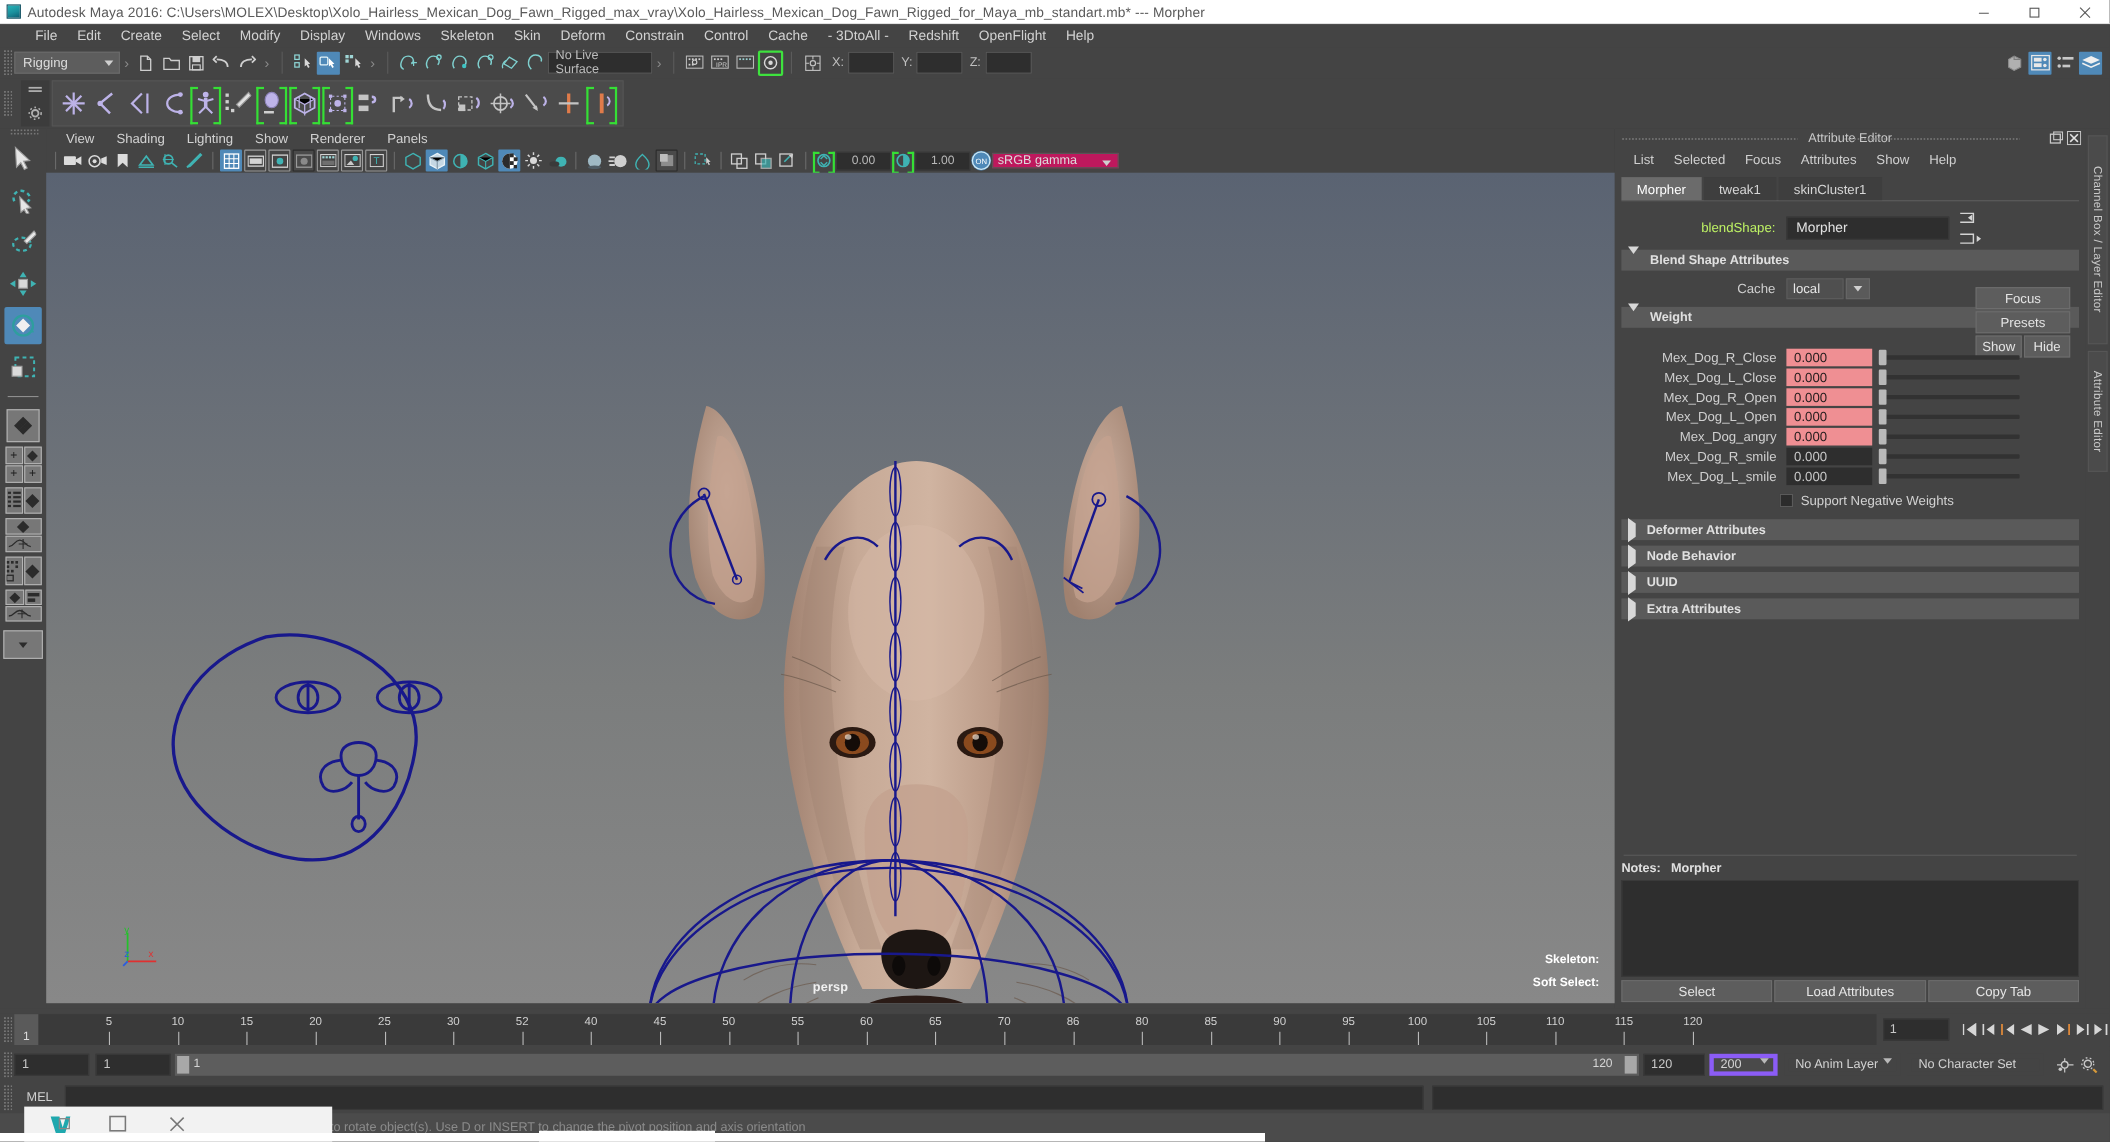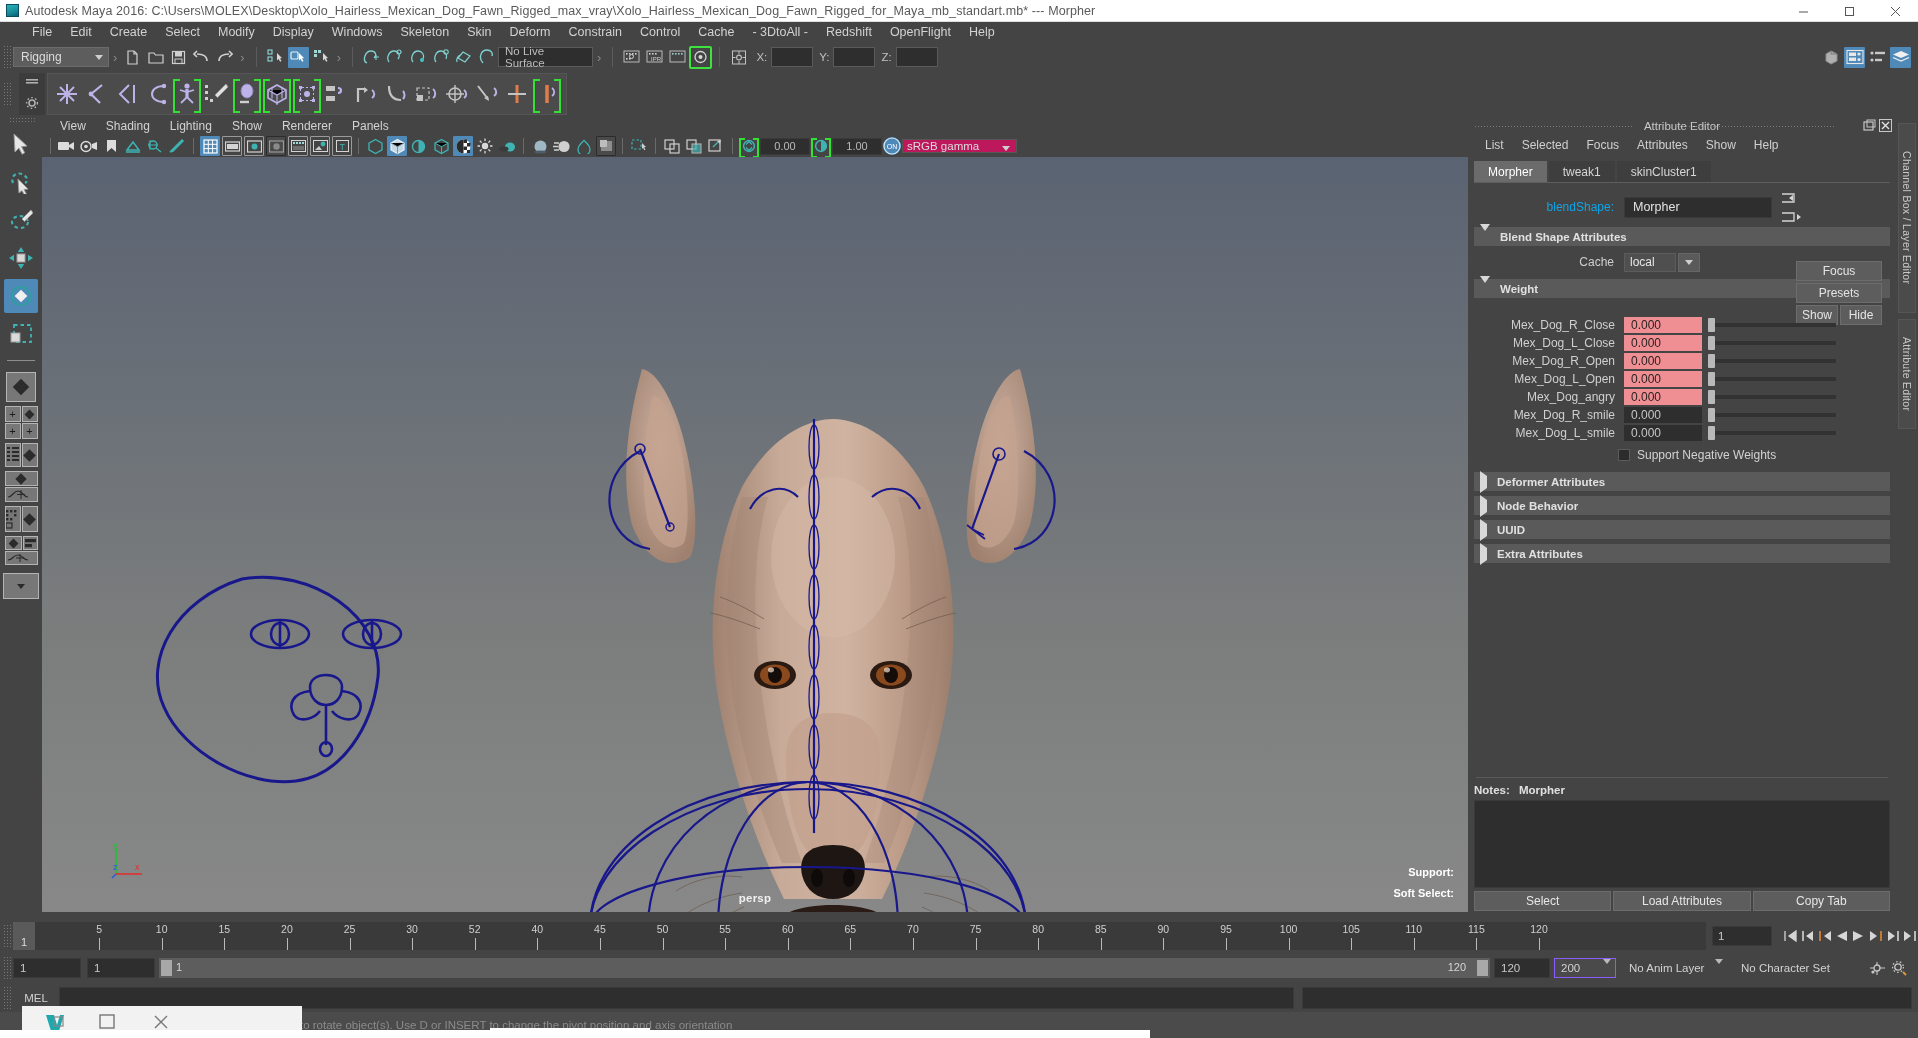--- a/index.html
+++ b/index.html
@@ -159,21 +159,21 @@
   .dm{ padding:0 9px; font-size:12px; color:#d0d0d0;}
 
   .ae-tabs{ display:flex; align-items:flex-end; height:22px; margin:6px 0 0 6px;
             border-bottom:1px solid #5e5e5e; width:calc(100% - 12px);}
   .ae-tab{ height:21px; padding:0 14px; font-size:12px; color:#d6d6d6;
            display:flex;align-items:center; background:#3e3e3e; margin-right:2px;}
   .ae-tab.active{ background:#6b6b6b; color:#fff; }
 
   .ae-body{ flex:1; overflow:hidden; padding:0 4px; }
   .row-bs{ display:flex; align-items:center; height:30px; margin-top:9px;}
-  .bs-label{ width:152px; text-align:right; font-size:12px; color:#0ea5e9; padding-right:10px;}
+  .bs-label{ width:152px; text-align:right; font-size:12px; color:#bef264; padding-right:10px;}
   .bs-input{ flex:1; max-width:148px; height:21px; background:#2e2e2e; border:1px solid #3a3a3a;
              color:#e2e2e2; font-size:12.5px; display:flex; align-items:center; padding-left:8px;}
   .side-btns{ position:absolute; right:14px; top:78px; width:86px;}
   .sbtn{ width:86px;height:20px;background:#5d5d5d;border:1px solid #6d6d6d;color:#e4e4e4;
          font-size:12px;display:flex;align-items:center;justify-content:center;margin-bottom:2px;}
   .sbtn.half{ width:42px; }
   .sbtn-row{ display:flex; gap:2px; }
 
   .sect{
     height:19px; background:#5a5a5a; display:flex; align-items:center;
@@ -233,21 +233,21 @@
   .ts-field{ width:60px;height:20px;background:#2e2e2e;border:1px solid #3a3a3a;color:#c8c8c8;
              font-size:11.5px;display:flex;align-items:center;padding-left:5px;}
   .pb{ width:17px;height:22px;display:flex;align-items:center;justify-content:center;}
 
   .rangerow{ position:absolute; left:0; top:955px; width:1918px; height:26px; background:#444; display:flex; align-items:center;}
   .rfield{ height:20px;background:#2e2e2e;border:1px solid #3a3a3a;color:#c8c8c8;font-size:11.5px;
            display:flex;align-items:center;padding-left:6px;}
   .rbar{ position:relative; flex:1; height:20px; background:#5d5d5d; margin:0 4px; }
   .rbar .grip{ position:absolute; top:2px; width:11px;height:16px;background:#a8a8a8;}
   .rbar .rt{ position:absolute; top:3px; font-size:11px; color:#d5d5d5;}
-  .rcombo{ height:20px;background:#4a4a4a;border:1px solid #8b5cf6;color:#d2d2d2;font-size:11.5px;
+  .rcombo{ height:20px;background:#4a4a4a;border:4px solid #8b5cf6;color:#d2d2d2;font-size:11.5px;
            display:flex;align-items:center;padding:0 16px 0 6px;position:relative;}
 
   .melrow{ position:absolute; left:0; top:984px; width:1918px; height:28px; background:#444; display:flex; align-items:center;}
   .mel-lbl{ width:46px; text-align:center; font-size:11.5px; color:#cfcfcf; flex:none;}
   .mel-in{ height:22px; background:#2e2e2e; border:1px solid #3a3a3a;}
 
   .helprow{
     position:absolute; left:0; top:1012px; width:1918px; height:26px; background:#4b4b4b;
     display:flex; align-items:center; color:#8b8b8b; font-size:11.5px; padding-left:300px;
     overflow:hidden;
@@ -1183,21 +1183,21 @@
           <line x1="14" y1="34" x2="40" y2="34" stroke="#e03030" stroke-width="1.6"></line>
           <text x="33" y="30" font-size="9" fill="#e03030" font-family="sans-serif">x</text>
           <line x1="14" y1="34" x2="10" y2="38" stroke="#2a5ce0" stroke-width="1.6"></line>
           <text x="11" y="30" font-size="9" fill="#2a5ce0" font-family="sans-serif">z</text>
         </svg>
       </div>
 
       <div class="vp-label">persp</div>
 
       <div class="vp-stat" style="bottom:34px">
-        <span>Support:</span>
+        <span>Skeleton:</span>
         
       </div>
       <div class="vp-stat" style="bottom:13px">
         <span>Soft Select:</span>
         
       </div>
     </div>
   </div>
 
   <div class="dock">
@@ -1409,21 +1409,21 @@
         <div class="ts-num" style="left: 627.529px;">50</div>
         <div class="ts-tick" style="left: 690.134px;"></div>
         <div class="ts-num" style="left: 690.134px;">55</div>
         <div class="ts-tick" style="left: 752.739px;"></div>
         <div class="ts-num" style="left: 752.739px;">60</div>
         <div class="ts-tick" style="left: 815.345px;"></div>
         <div class="ts-num" style="left: 815.345px;">65</div>
         <div class="ts-tick" style="left: 877.95px;"></div>
         <div class="ts-num" style="left: 877.95px;">70</div>
         <div class="ts-tick" style="left: 940.555px;"></div>
-        <div class="ts-num" style="left: 940.555px;">75</div>
+        <div class="ts-num" style="left: 940.555px;">86</div>
         <div class="ts-tick" style="left: 1003.16px;"></div>
         <div class="ts-num" style="left: 1003.16px;">80</div>
         <div class="ts-tick" style="left: 1065.76px;"></div>
         <div class="ts-num" style="left: 1065.76px;">85</div>
         <div class="ts-tick" style="left: 1128.37px;"></div>
         <div class="ts-num" style="left: 1128.37px;">90</div>
         <div class="ts-tick" style="left: 1190.97px;"></div>
         <div class="ts-num" style="left: 1190.97px;">95</div>
         <div class="ts-tick" style="left: 1253.58px;"></div>
         <div class="ts-num" style="left: 1253.58px;">100</div>

